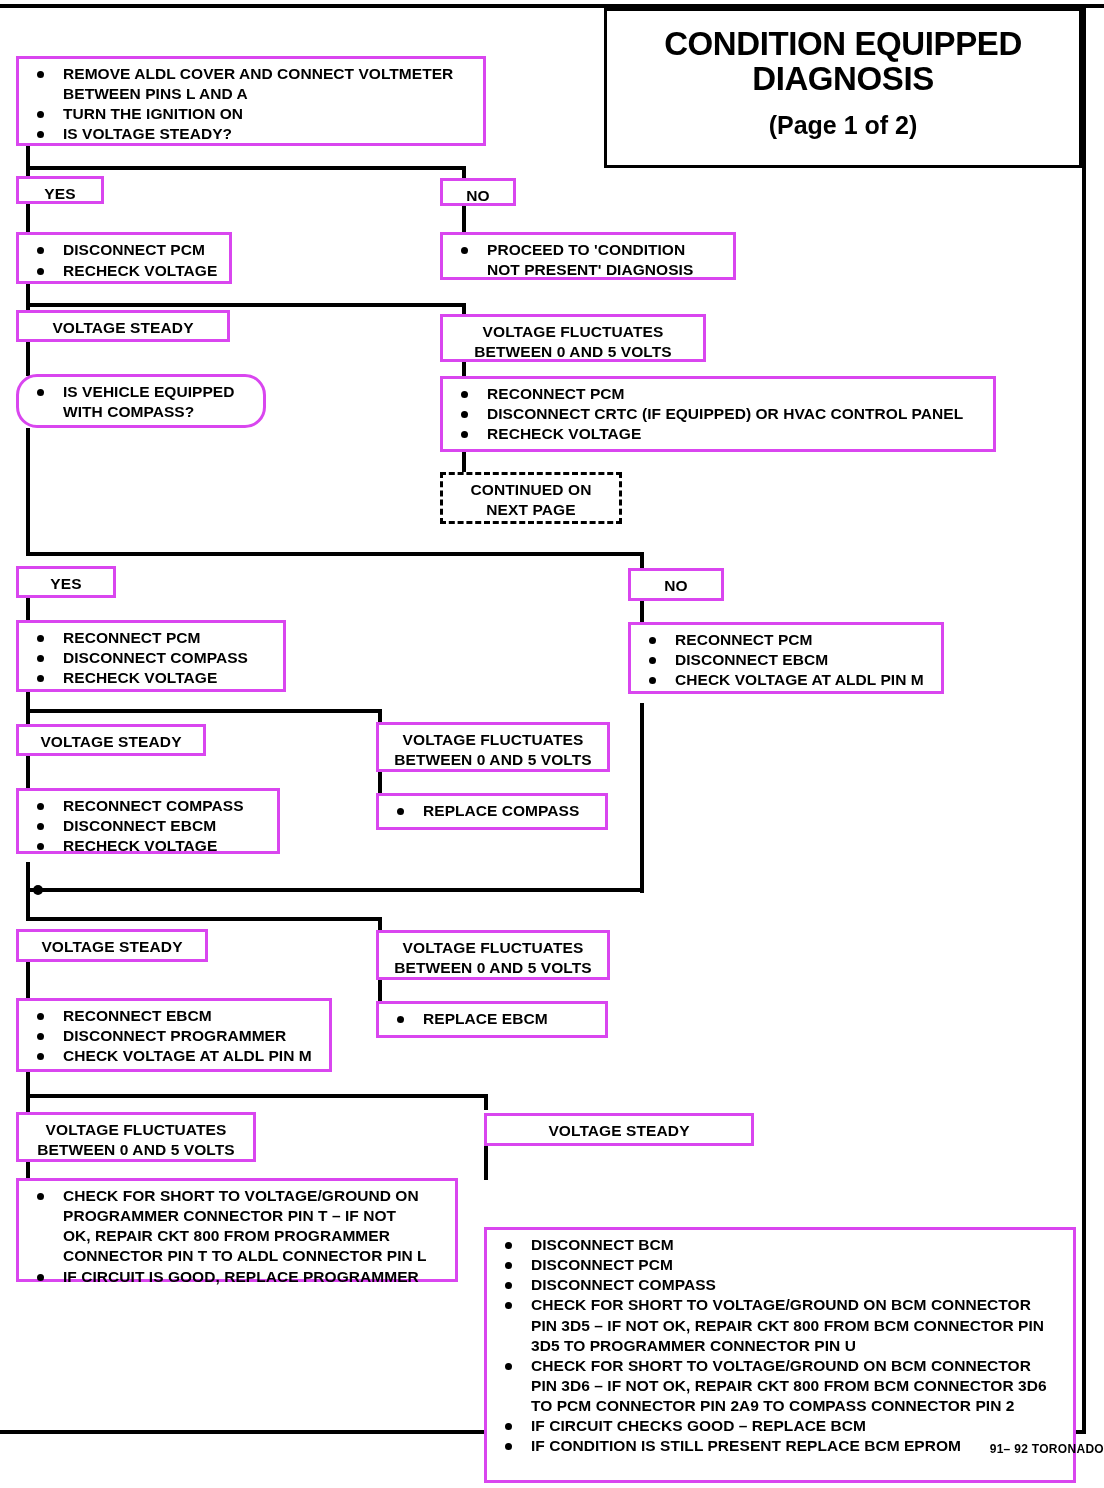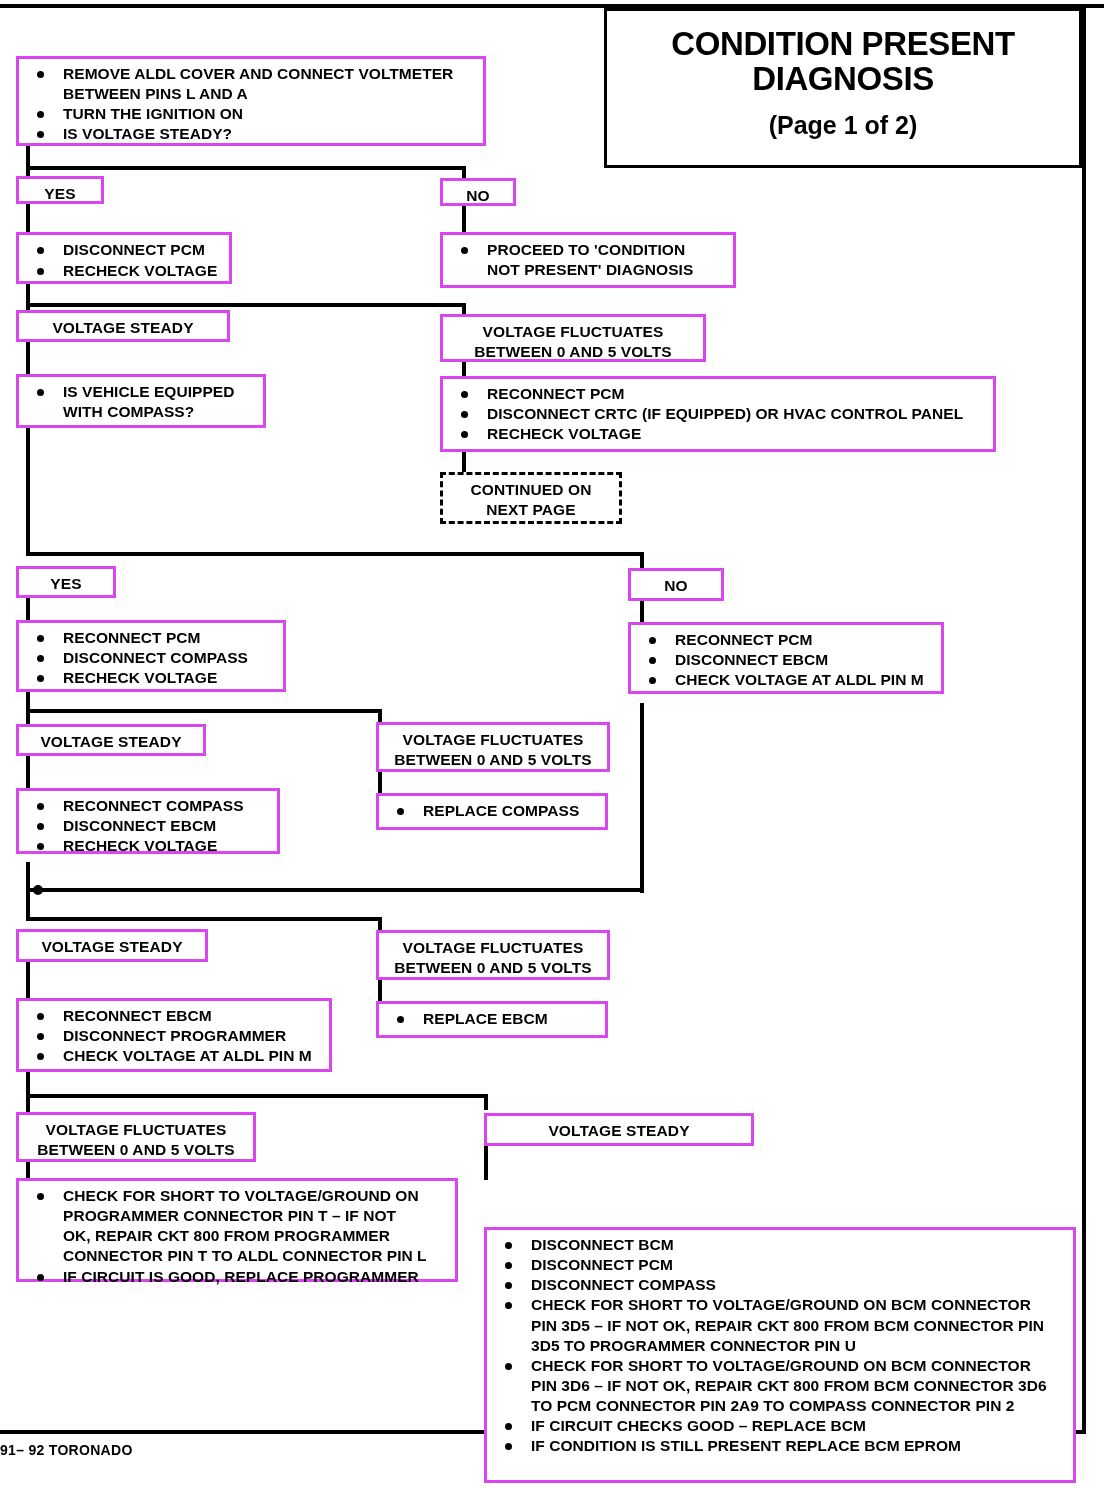--- a/index.html
+++ b/index.html
@@ -111,37 +111,37 @@
     border-radius: 50%;
     background: #000;
   }
 
   
   .footer {
     position: absolute;
     left: 0;
     top: 1442px;
     width: 1104px;
-    text-align: left;
-    font-size: 14px;
+    text-align: right;
+    font-size: 12px;
     font-weight: bold;
     letter-spacing: 0.3px;
   }
 </style>
 </head>
 <body>
 
 <div id="page">
 
   <div class="rule rule-top"></div>
   <div class="rule rule-right"></div>
   <div class="rule rule-bottom"></div>
 
   <div class="title-box" style="left:604px; top:8px; width:478px; height:160px;">
-    <div class="title-line1">CONDITION PRESENT</div>
+    <div class="title-line1">CONDITION EQUIPPED</div>
     <div class="title-line2">DIAGNOSIS</div>
     <div class="title-sub">(Page 1 of 2)</div>
   </div>
 
   <div class="ln v" style="left:26px; top:144px; height:34px;"></div>
   <div class="ln h" style="left:26px; top:166px; width:440px;"></div>
   <div class="ln v" style="left:462px; top:166px; height:14px;"></div>
 
   <div class="ln v" style="left:26px; top:202px; height:32px;"></div>
 
@@ -212,39 +212,39 @@
     <div class="lbl">NO</div>
   </div>
 
   <div class="box" style="left:16px; top:232px; width:216px; height:52px;">
     <ul class="bullets">
       <li>DISCONNECT PCM</li>
       <li>RECHECK VOLTAGE</li>
     </ul>
   </div>
 
-  <div class="box" style="left:440px; top:232px; width:296px; height:56px;">
+  <div class="box" style="left:440px; top:232px; width:296px; height:48px;">
     <ul class="bullets">
       <li>
         <span>PROCEED TO 'CONDITION</span>
         <span class="cont">NOT PRESENT' DIAGNOSIS</span>
       </li>
     </ul>
   </div>
 
   <div class="box" style="left:16px; top:310px; width:214px; height:32px;">
     <div class="lbl">VOLTAGE STEADY</div>
   </div>
 
   <div class="box" style="left:440px; top:314px; width:266px; height:48px;">
     <div class="lbl">VOLTAGE FLUCTUATES</div>
     <div class="lbl">BETWEEN 0 AND 5 VOLTS</div>
   </div>
 
-  <div class="box" style="left:16px; top:374px; width:250px; height:54px;">
+  <div class="box" style="left:16px; top:374px; width:250px; height:54px;border-radius:21px;">
     <ul class="bullets">
       <li>
         <span>IS VEHICLE EQUIPPED</span>
         <span class="cont">WITH COMPASS?</span>
       </li>
     </ul>
   </div>
 
   <div class="box" style="left:440px; top:376px; width:556px; height:76px;">
     <ul class="bullets tight">

